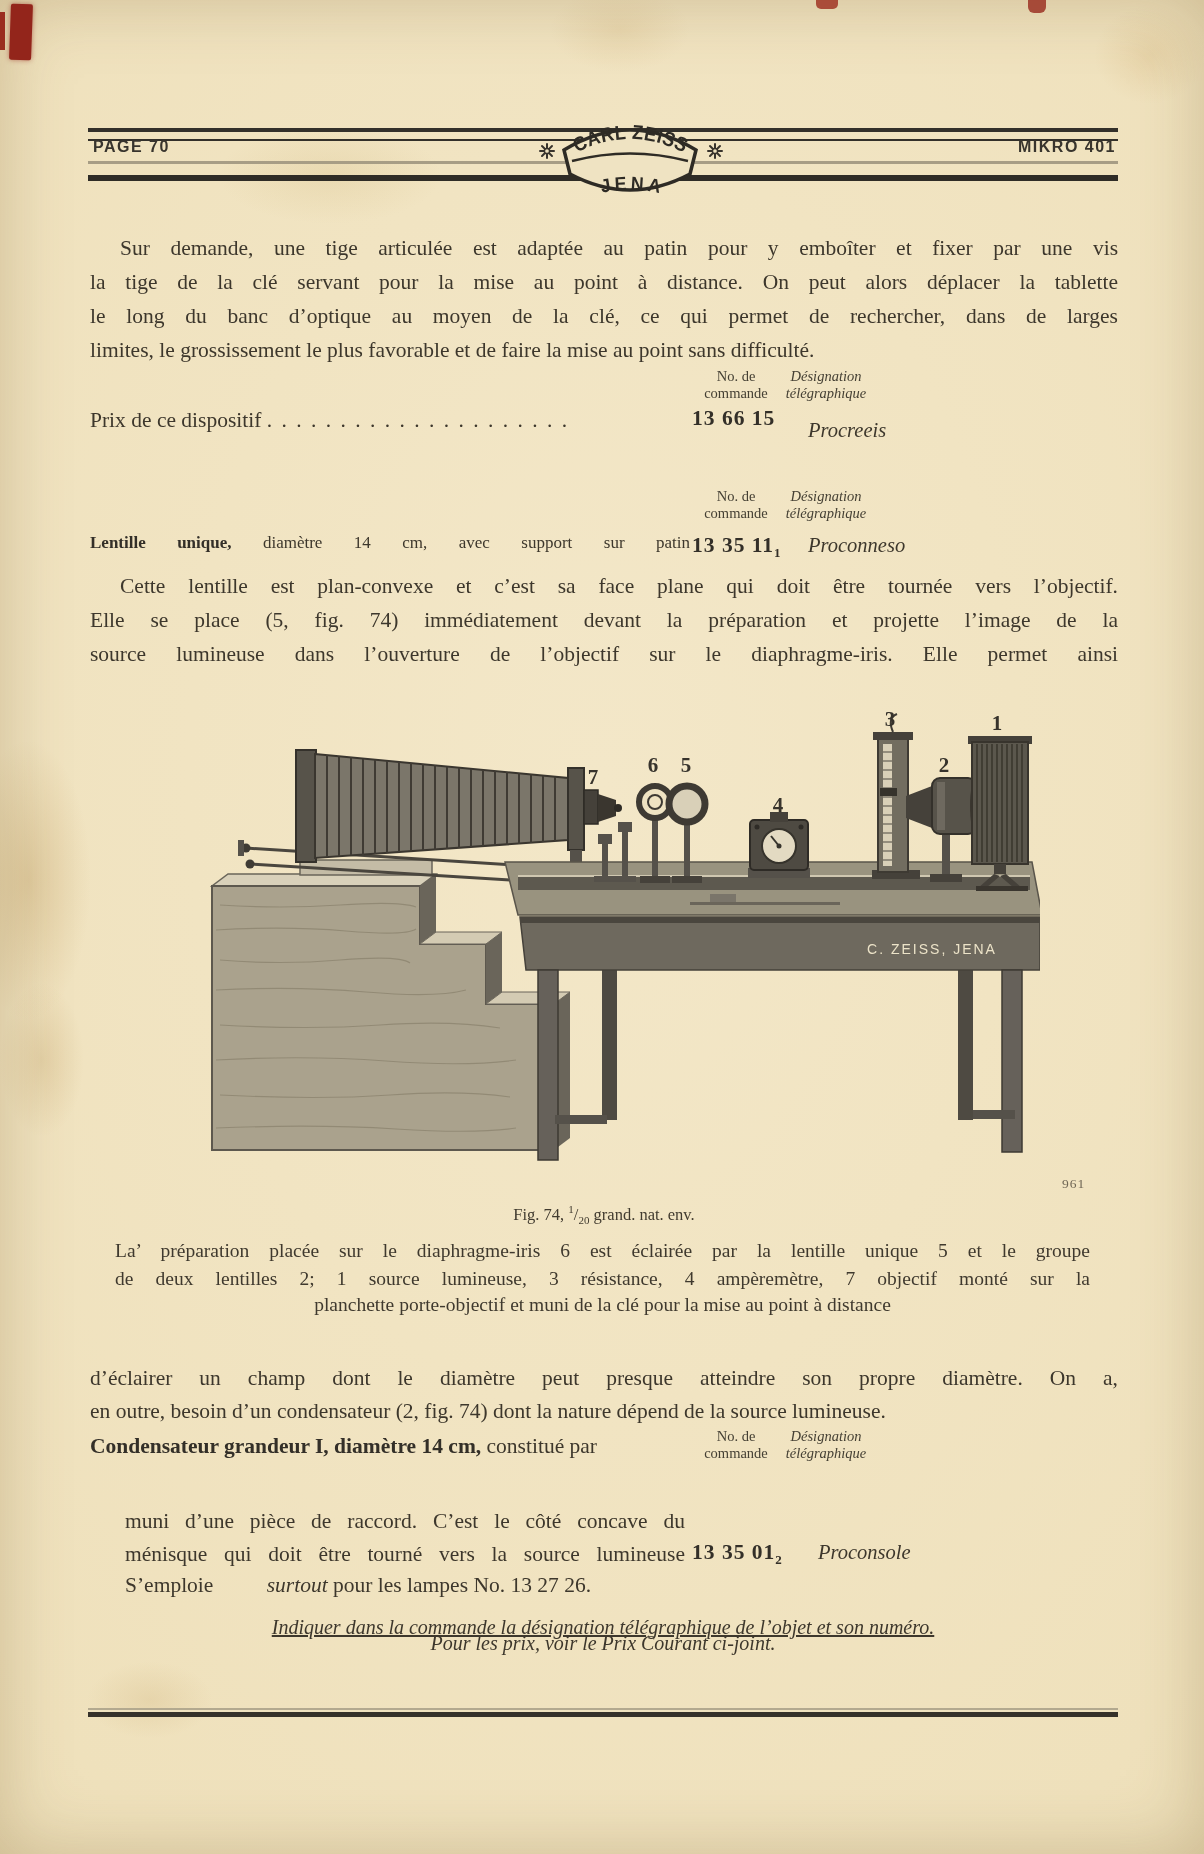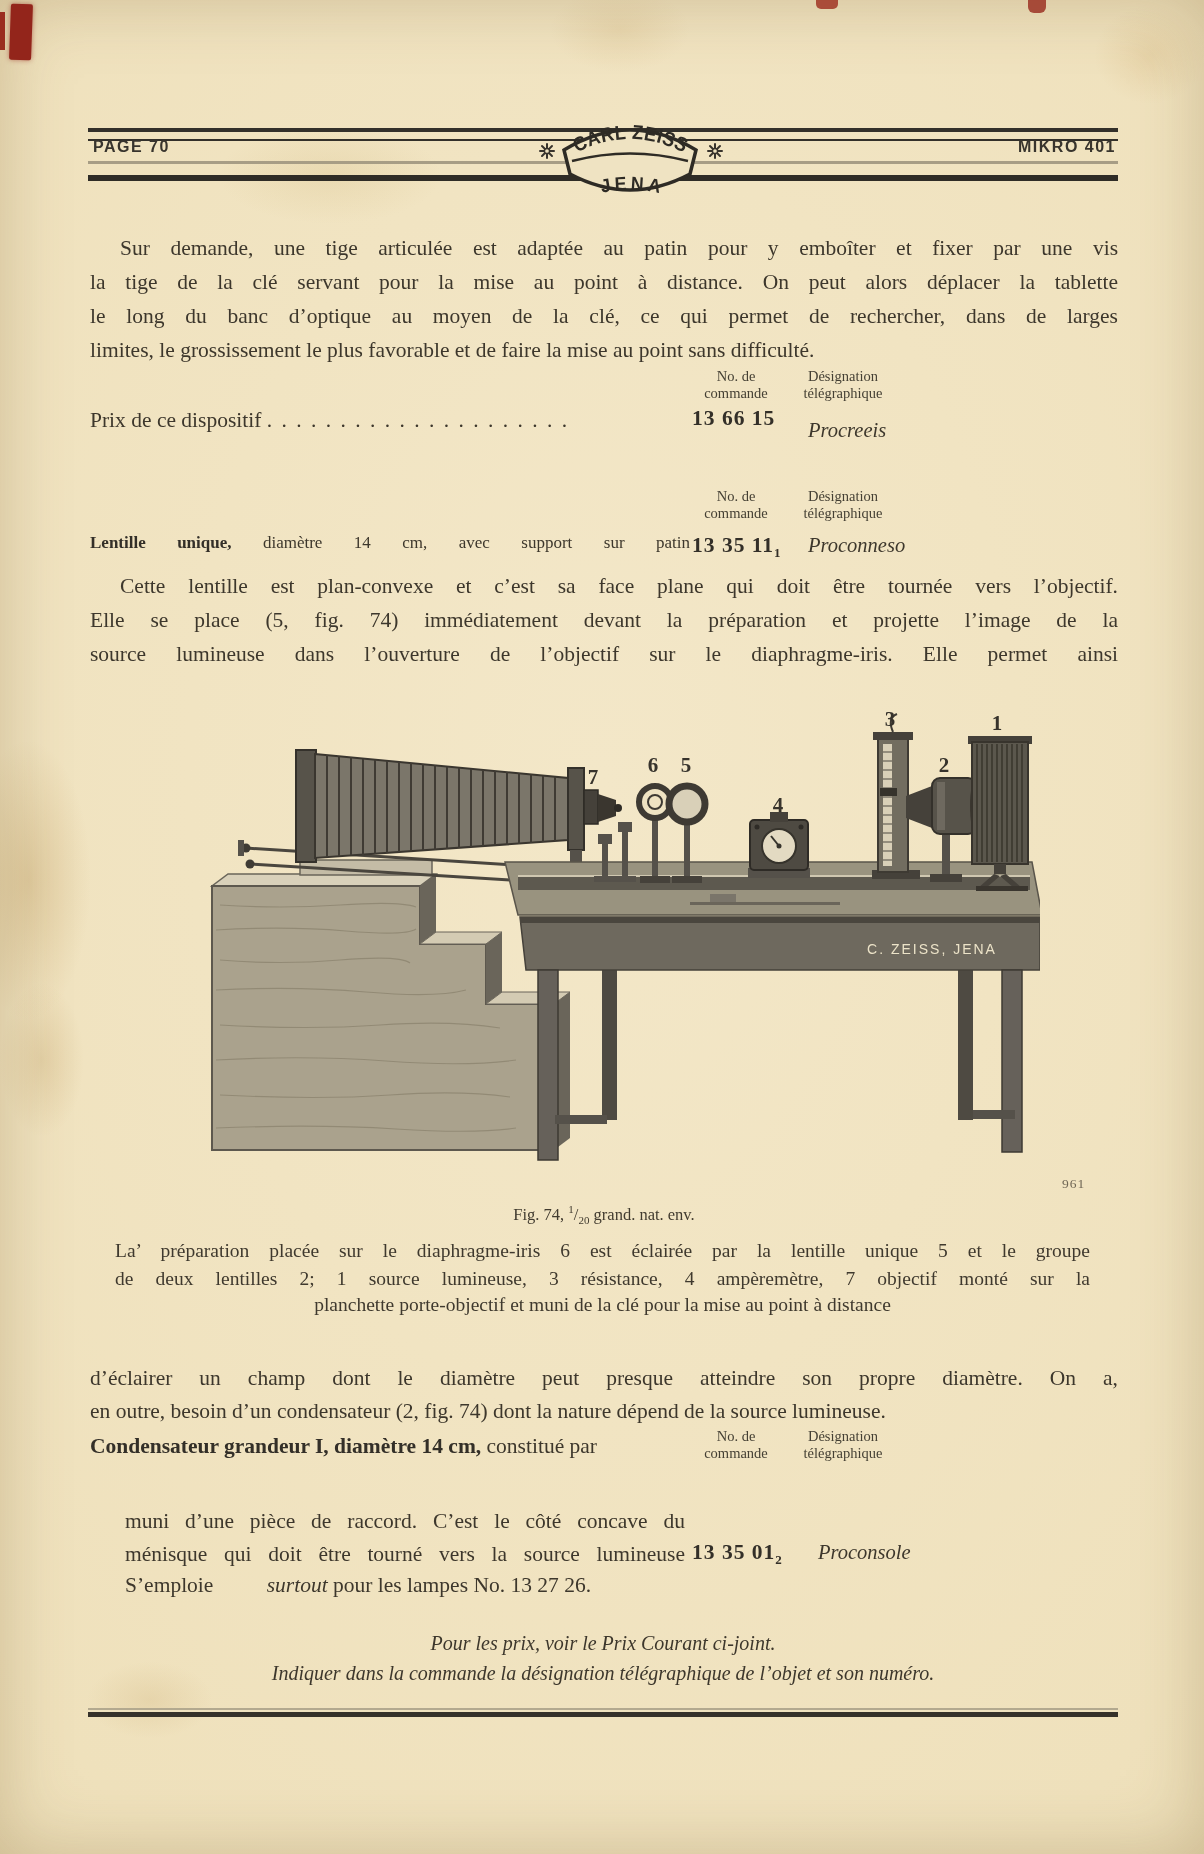--- a/index.html
+++ b/index.html
@@ -30,21 +30,21 @@
   .logo{position:absolute;left:554px;top:104px;z-index:3;}
   .star{position:absolute;z-index:3;}
   
   .jline{position:absolute;left:90px;width:1028px;font-size:21.5px;line-height:28px;text-align:justify;text-align-last:justify;white-space:normal;color:#3d372c;}
   .jline.indent{left:120px;width:998px;}
   .nline{position:absolute;left:90px;width:1028px;font-size:21.5px;line-height:28px;}
   .center{position:absolute;left:90px;width:1028px;text-align:center;}
   .colhead{position:absolute;font-size:14.5px;line-height:17px;text-align:center;color:#454034;}
   .colhead .l{display:block;}
   .no-col{left:676px;width:120px;}
-  .tel-col{left:777px;width:132px;}
+  .tel-col{left:760px;width:132px;font-style:italic;}
   .price-label{font-size:21.5px;}
   .dots{display:inline-block;max-width:300px;overflow:hidden;white-space:nowrap;vertical-align:bottom;letter-spacing:2px;}
   .num-col{position:absolute;left:692px;font-weight:bold;font-size:21.5px;letter-spacing:1px;color:#332f28;}
   .num-col sub{font-size:13px;}
   .tel-it{position:absolute;left:808px;font-style:italic;font-size:20.5px;color:#3d372c;}
   .bold{font-weight:bold;color:#332f28;}
   .cap-title{position:absolute;left:90px;width:1028px;text-align:center;font-size:16.5px;color:#413b2f;}
   .cap-title sup{font-size:11px;}
   .cap-title sub{font-size:11px;}
   .cap-just{position:absolute;left:115px;width:975px;font-size:19.5px;line-height:26px;text-align:justify;text-align-last:justify;color:#3f392e;}
@@ -348,16 +348,16 @@
     <span class="l">télégraphique</span>
   </div>
 
   <div class="ind-line" style="top:1507px;">muni d’une pièce de raccord. C’est le côté concave du</div>
   <div class="ind-line" style="top:1540px;">ménisque qui doit être tourné vers la source lumineuse</div>
   <span class="num-col" style="top:1540px;"><span>13 35 01</span><sub>2</sub></span>
   <span class="tel-it" style="top:1541px;left:818px;">Proconsole</span>
   <div class="ind-last" style="top:1573px;"><span>S’emploie </span><span style="font-style:italic;margin-left:48px;">surtout</span><span> pour les lampes No. 13 27 26.</span></div>
 
   <div class="foot-line" style="top:1632px;">Pour les prix, voir le Prix Courant ci-joint.</div>
-  <div class="foot-line" style="top:1662px;">Indiquer dans la commande la désignation télégraphique de l’objet et son numéro.</div>
+  <div class="foot-line" style="top:1616px;text-decoration:underline;">Indiquer dans la commande la désignation télégraphique de l’objet et son numéro.</div>
 
   <div class="bottom-rule"></div>
 </div>
 
 </body></html>

